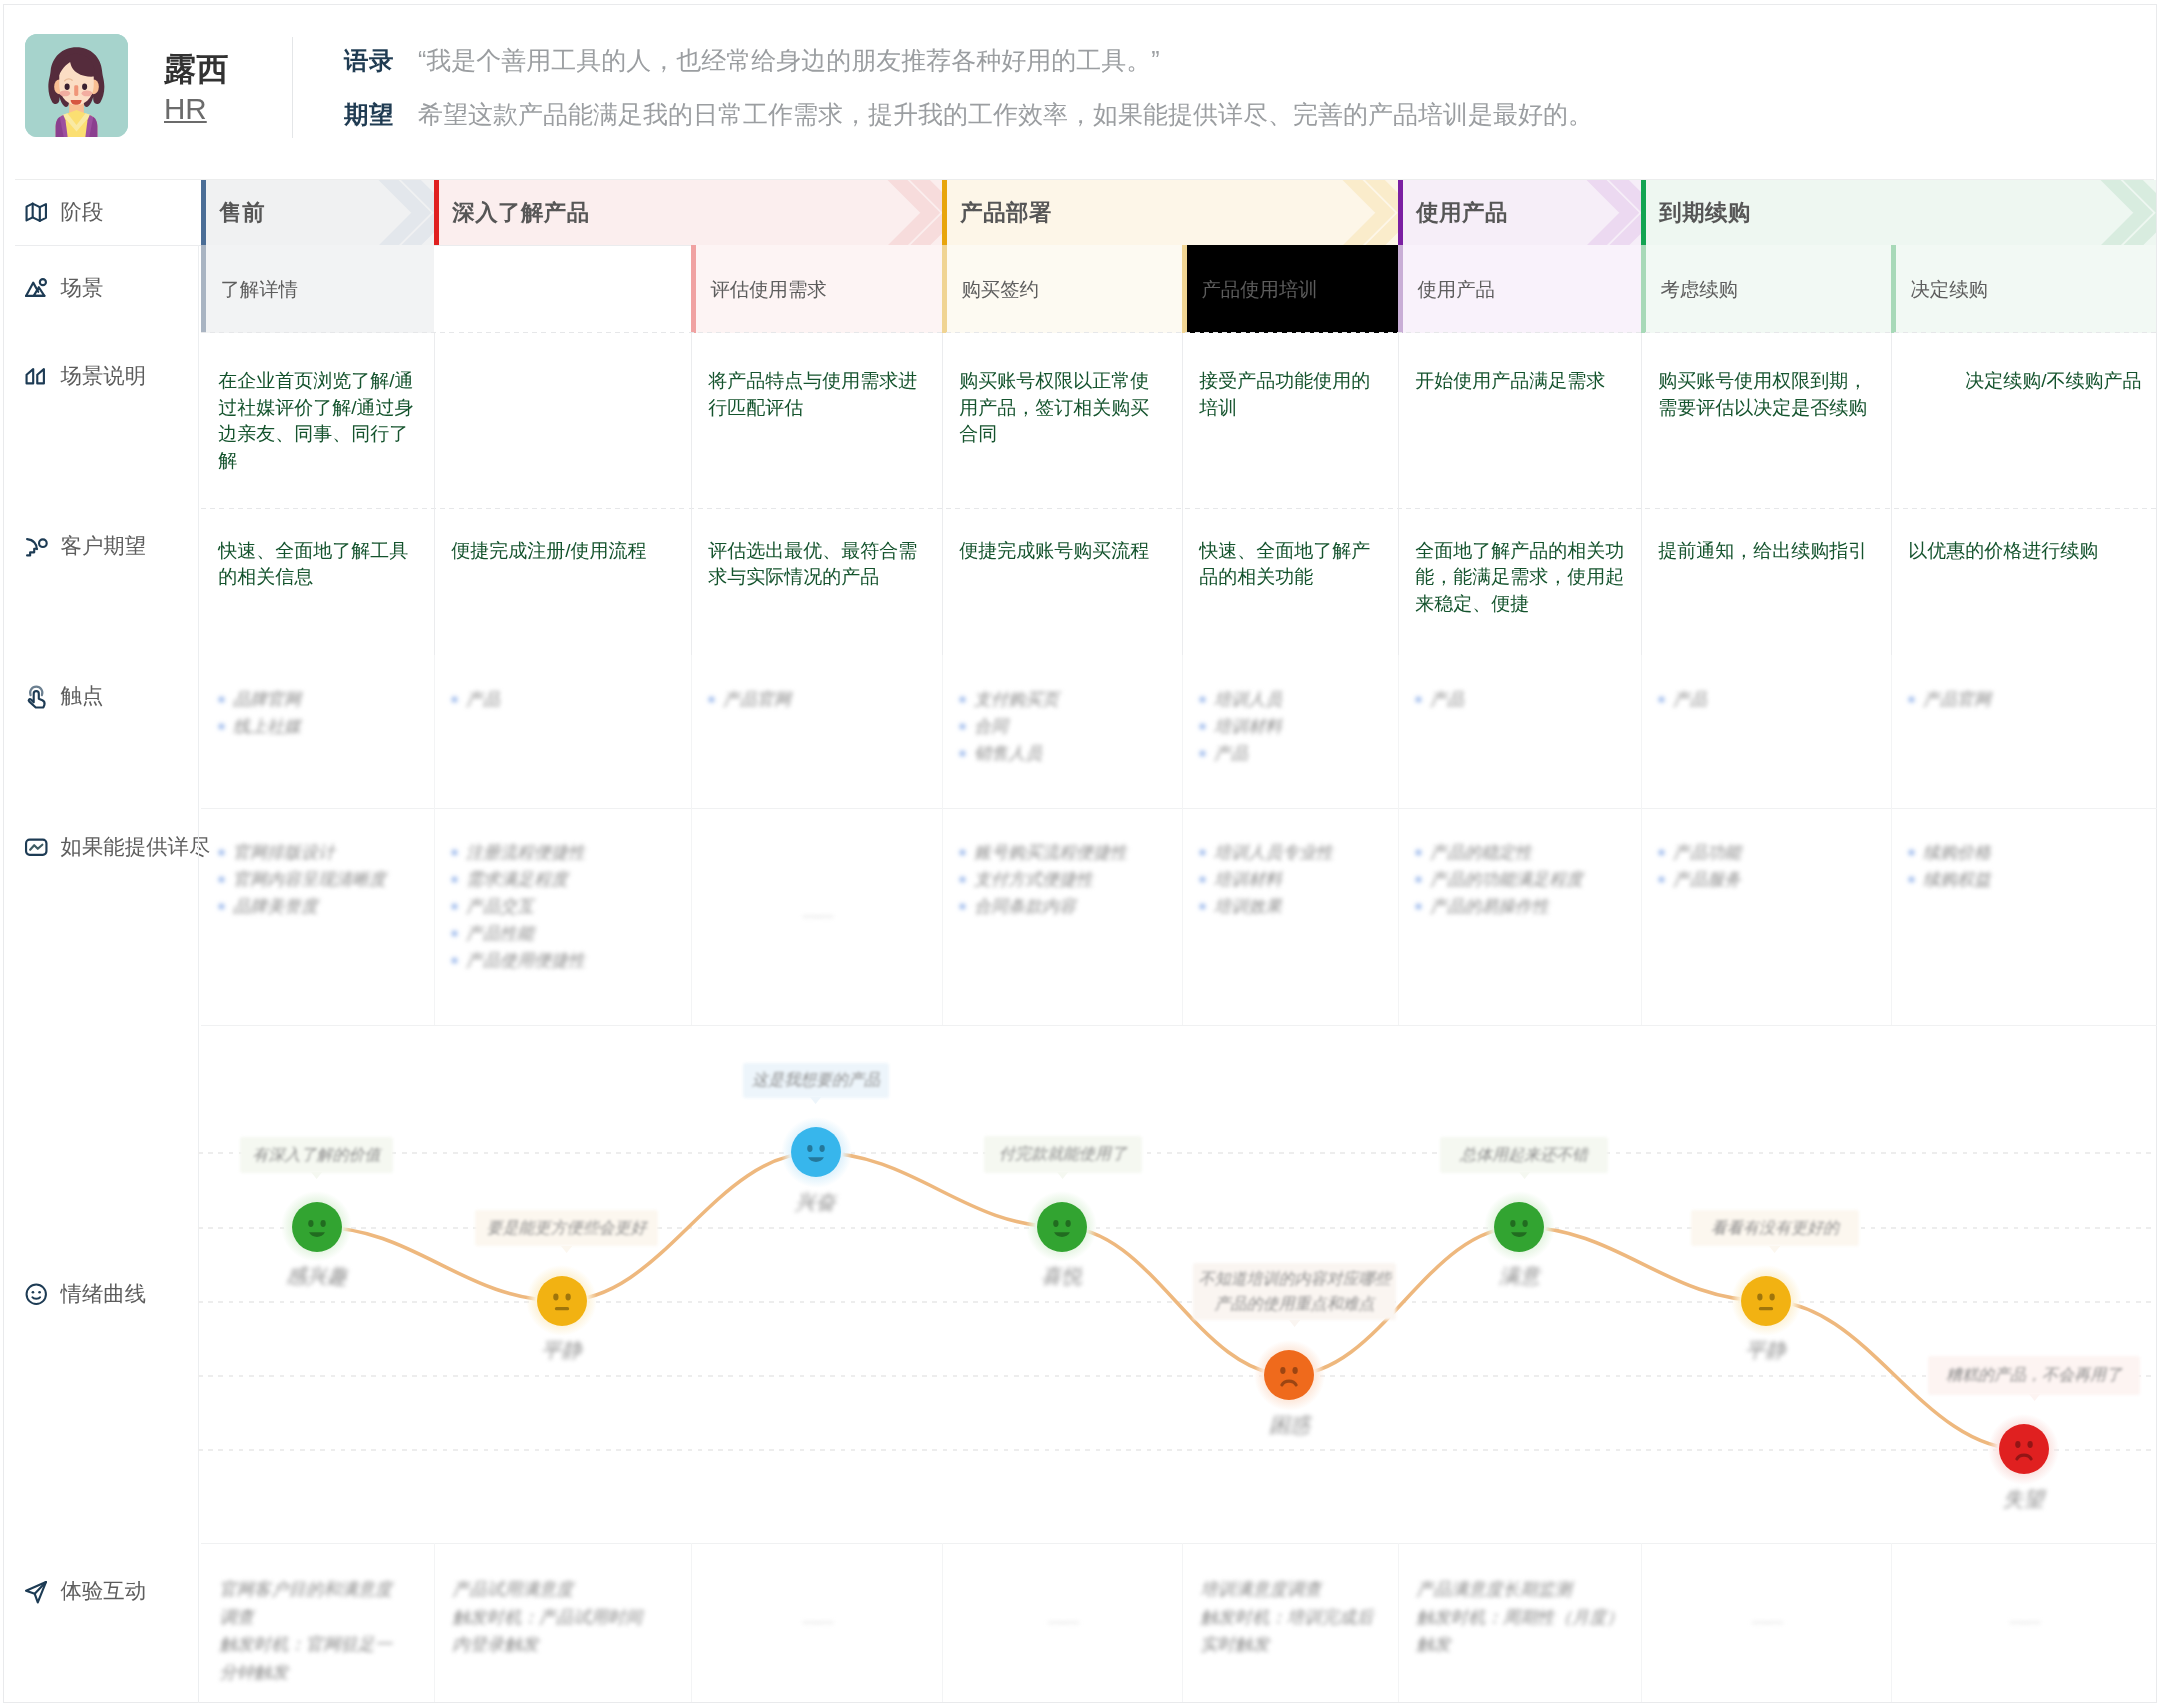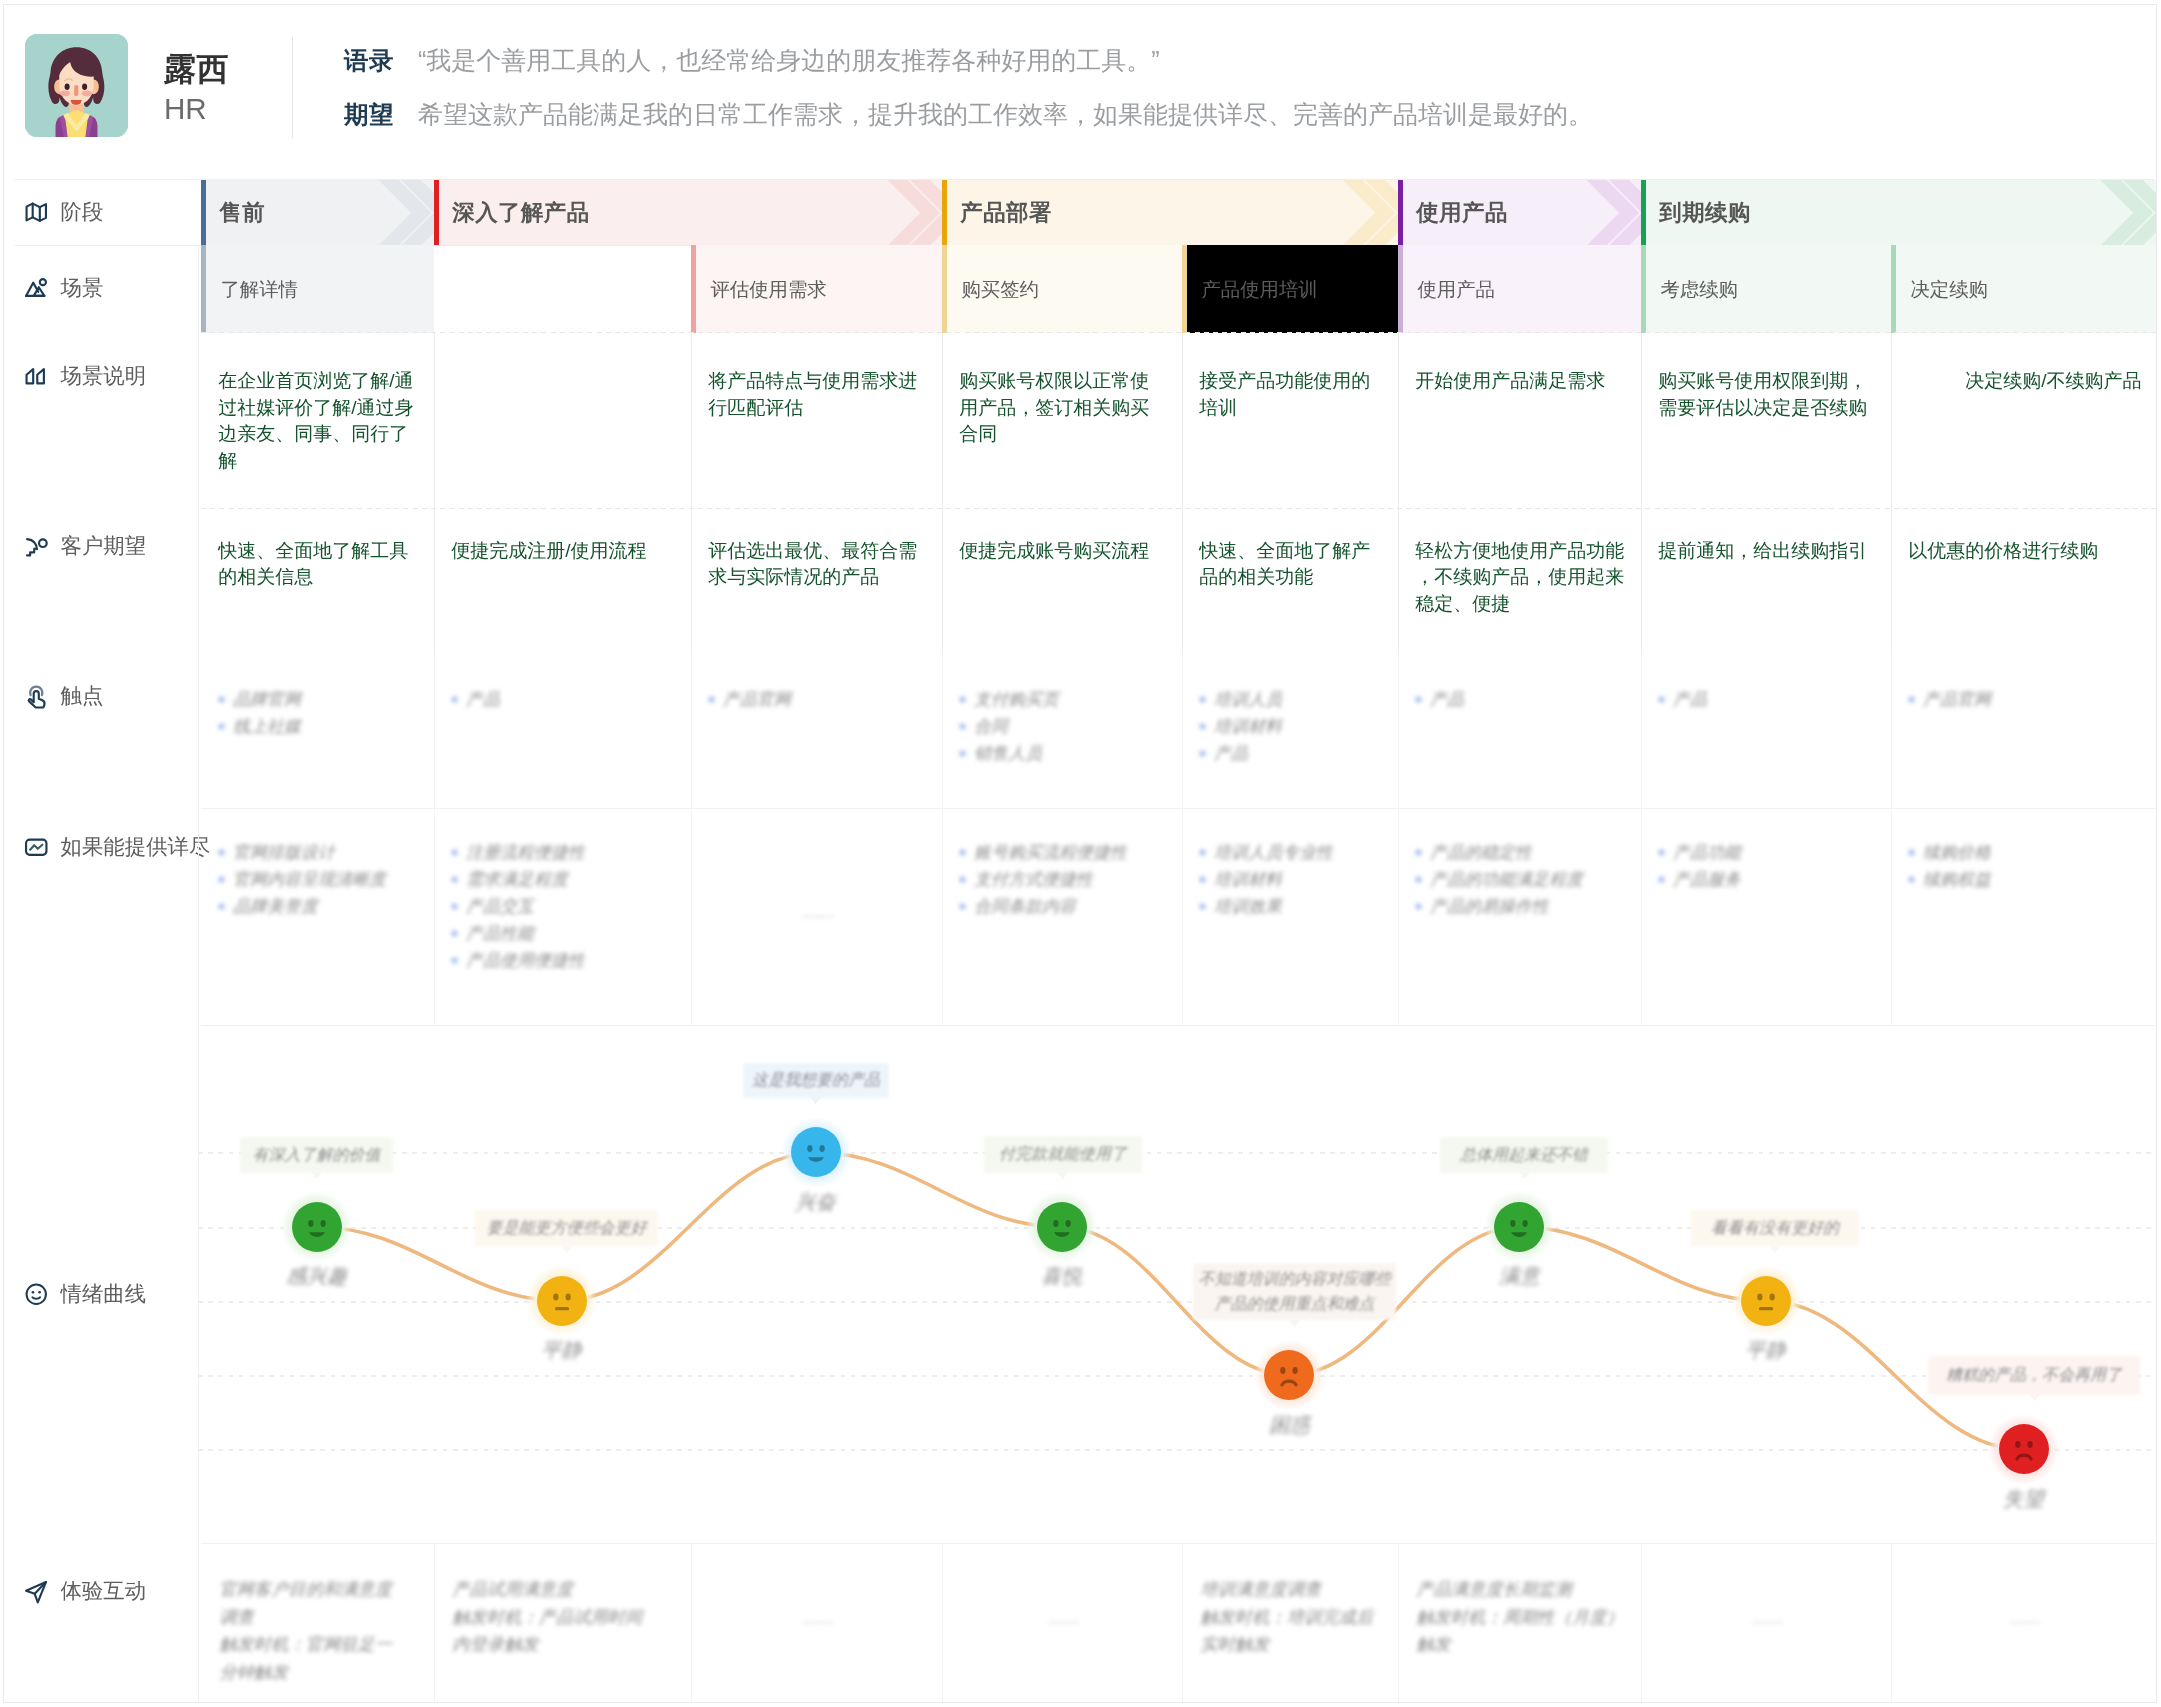--- a/index.html
+++ b/index.html
@@ -12,21 +12,21 @@
   #page{position:relative;width:2161px;height:1707px;overflow:hidden;background:#fff;}
   #card{position:absolute;left:0;top:0;width:2161px;height:1707px;background:transparent;}
   #cardframe{position:absolute;left:2.5px;top:3.6px;width:2154px;height:1699px;
         background:#fff;border:0.5px solid #e9eaec;box-sizing:border-box;z-index:0;}
 
   
   #persona{position:absolute;left:0;top:0;width:2154px;height:176px;}
   #avatar{position:absolute;left:25px;top:34px;width:103px;height:103px;border-radius:12.2px;overflow:hidden;background:#a8d5ce;}
   #avatar svg{display:block;width:103px;height:103px;}
   #persona-name{position:absolute;left:164px;top:53px;font-size:32px;font-weight:700;color:#323232;letter-spacing:0.5px;line-height:1;}
-  #persona-role{position:absolute;left:164px;top:94px;font-size:29.6px;font-weight:400;color:#6b6b6b;line-height:1;}
+  #persona-role{position:absolute;left:164px;top:94px;font-size:29.6px;font-weight:400;color:#6b6b6b;line-height:1;text-decoration:underline;}
   #persona-div{position:absolute;left:292px;top:37px;width:1px;height:101px;background:#e4e6e8;}
   .pf{position:absolute;left:344px;height:25.5px;white-space:nowrap;}
   .pf .pf-label{position:absolute;left:0;top:0;font-size:24.5px;font-weight:700;color:#1f3b52;line-height:25.5px;letter-spacing:0.5px;white-space:nowrap;}
   .pf .pf-text{position:absolute;left:74px;top:0;font-size:25px;font-weight:400;color:#9b9ea1;line-height:25.5px;white-space:nowrap;}
   #pf0{top:48px;}
   #pf1{top:102px;}
 
   
   .rowlabel{position:absolute;left:23.4px;display:flex;align-items:center;}
   .rowlabel .ic{width:26.5px;height:26.5px;flex:0 0 26.5px;}
@@ -316,21 +316,21 @@
 <div class="vline" style="left:691px;top:508px;height:147px"></div>
 <div class="cell" style="left:942px;top:508px;width:240px;height:147px;padding:29.6px 14.3px 0 17.3px">
         <div class="body">便捷完成账号购买流程</div>
       </div>
 <div class="vline" style="left:942px;top:508px;height:147px"></div>
 <div class="cell" style="left:1182px;top:508px;width:216px;height:147px;padding:29.6px 14.3px 0 17.3px">
         <div class="body">快速、全面地了解产品的相关功能</div>
       </div>
 <div class="vline" style="left:1182px;top:508px;height:147px"></div>
 <div class="cell" style="left:1398px;top:508px;width:244px;height:147px;padding:29.6px 14.3px 0 17.3px">
-        <div class="body">轻松方便地使用产品功能，不续购产品，使用起来稳定、便捷</div>
+        <div class="body">全面地了解产品的相关功能，能满足需求，使用起来稳定、便捷</div>
       </div>
 <div class="vline" style="left:1398px;top:508px;height:147px"></div>
 <div class="cell" style="left:1641px;top:508px;width:250px;height:147px;padding:29.6px 14.3px 0 17.3px">
         <div class="body">提前通知，给出续购指引</div>
       </div>
 <div class="vline" style="left:1641px;top:508px;height:147px"></div>
 <div class="cell" style="left:1891px;top:508px;width:265px;height:147px;padding:29.6px 14.3px 0 17.3px">
         <div class="body">以优惠的价格进行续购</div>
       </div>
 <div class="vline" style="left:1891px;top:508px;height:147px"></div>

